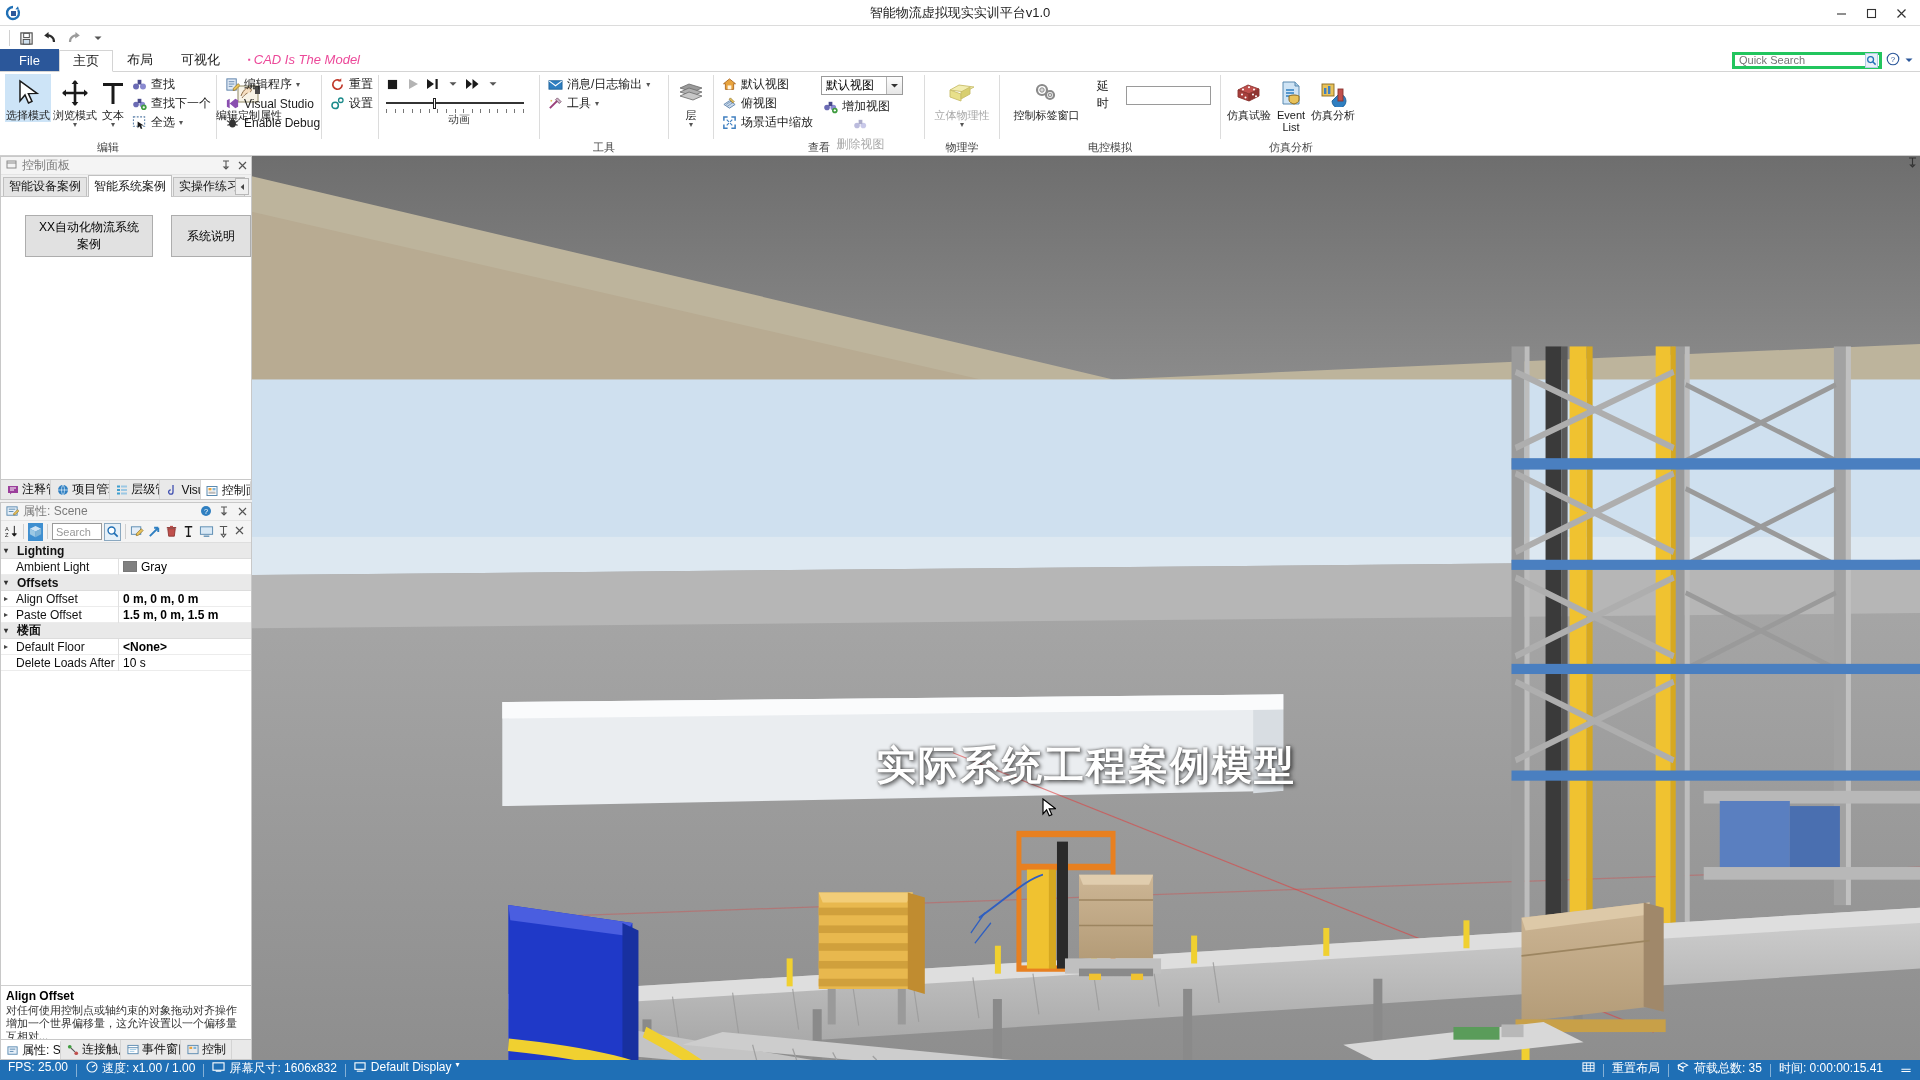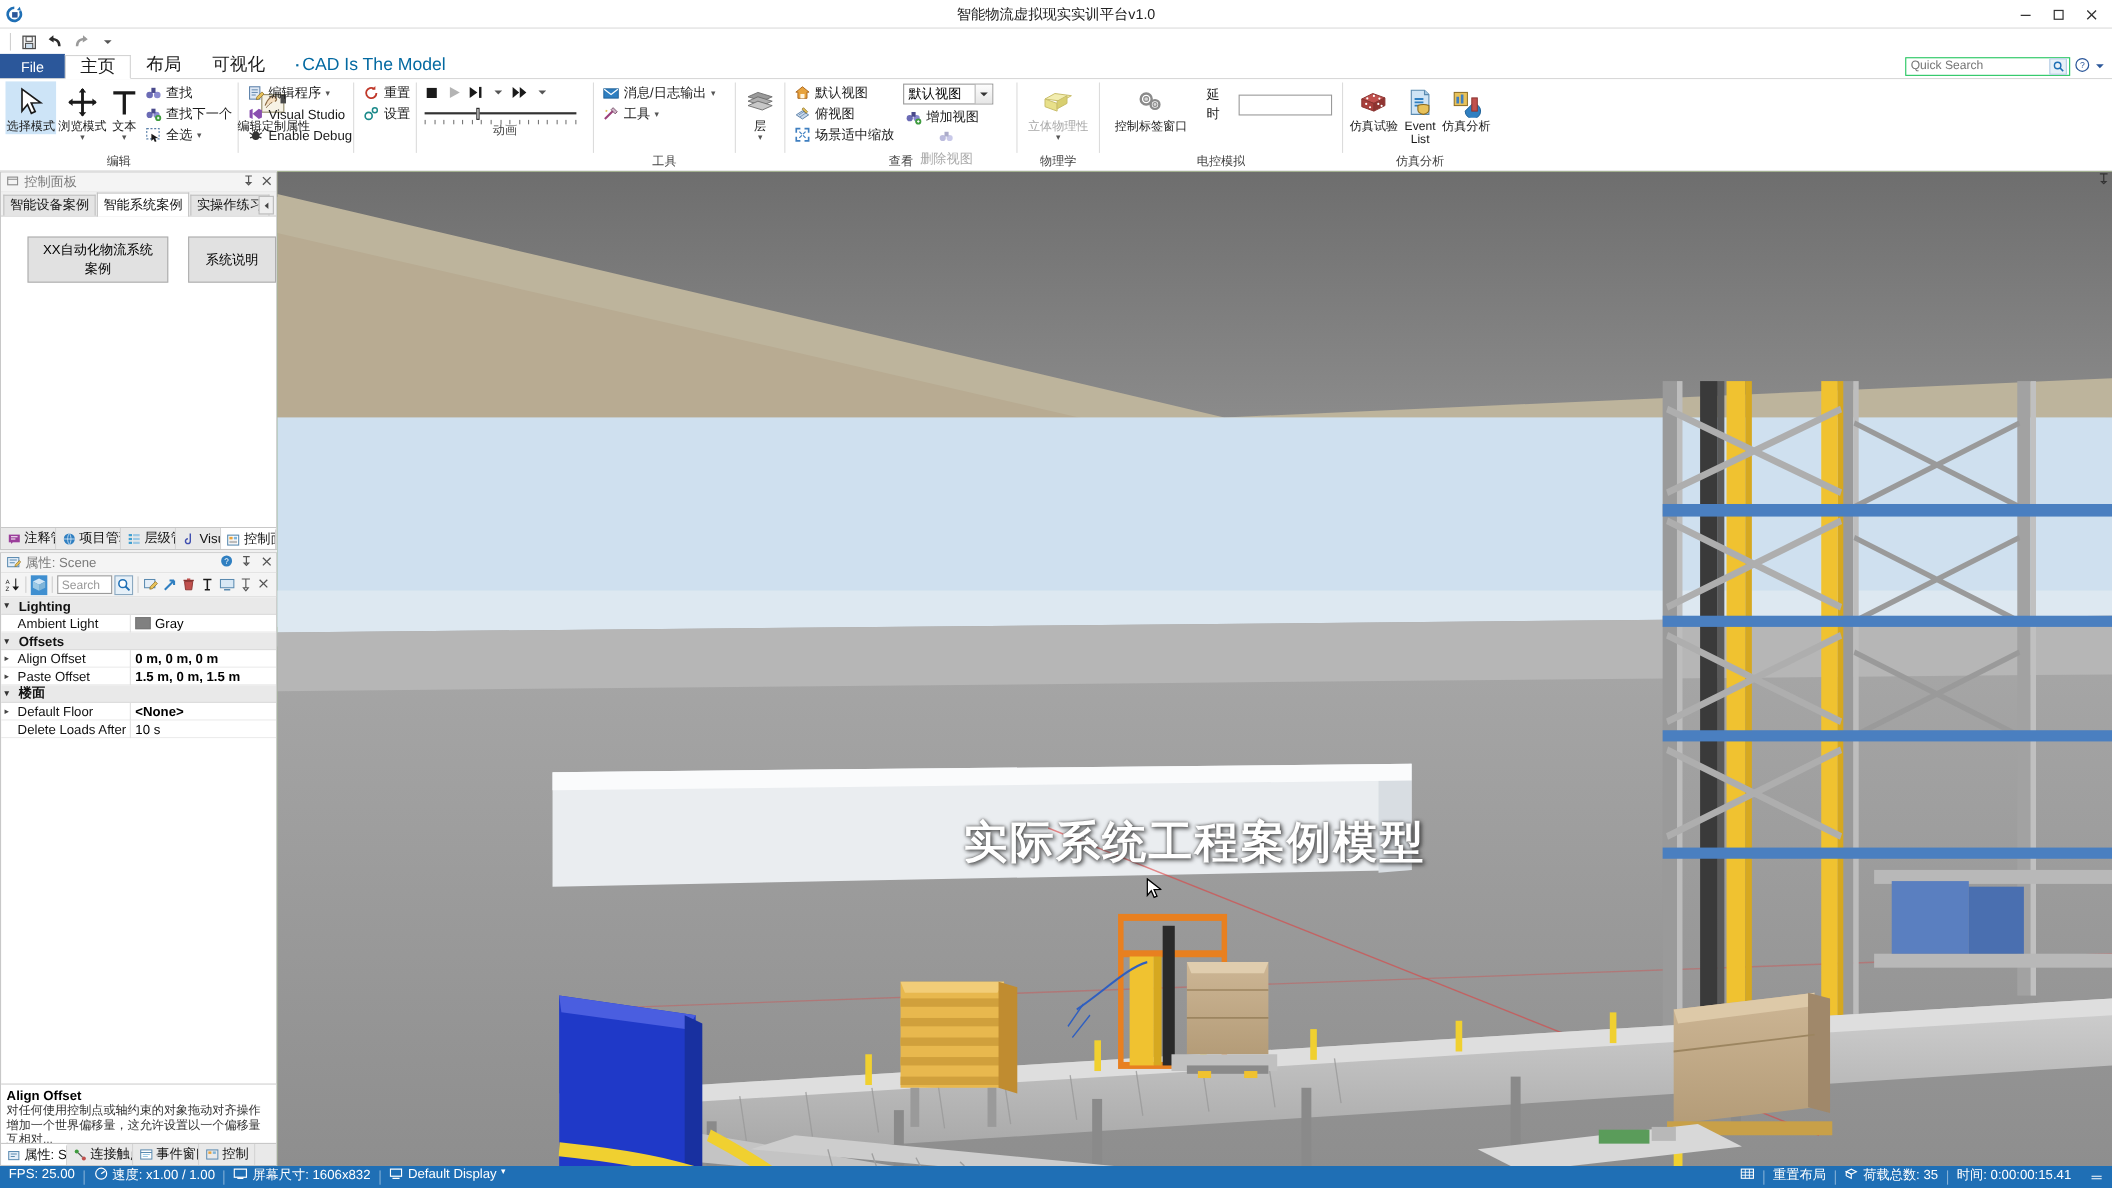--- a/index.html
+++ b/index.html
@@ -32,36 +32,36 @@
   .qat { height: 24px; background: #ffffff; display: flex; align-items: center; padding-left: 6px; gap: 2px; flex: 0 0 24px; }
   .qat-btn { width: 22px; height: 20px; display: flex; align-items: center; justify-content: center; }
   .qat-sep { width: 1px; height: 16px; background: #d0d0d0; margin: 0 3px; }
 
   
   .ribbon-tabs {
     height: 22px; background: #ffffff; display: flex; align-items: flex-end;
     border-bottom: 1px solid #d4d4d4; position: relative; flex: 0 0 22px;
   }
   .rtab {
-    padding: 2px 13px 3px 13px; font-size: 16px; color: #1a1a1a; height: 22px;
+    padding: 2px 13px 3px 13px; font-size: 13px; color: #1a1a1a; height: 22px;
     display: flex; align-items: center; border: 1px solid transparent;
   }
   .rtab.file {
     background: #2b579a; color: #fff; padding: 2px 18px; font-size: 13px;
   }
   .rtab.active {
     background: #fff; border: 1px solid #d4d4d4; border-bottom: 1px solid #fff;
     position: relative; z-index: 2; margin-bottom: -1px;
   }
-  .rtab.cadmodel { color: #0369a1; }
+  .rtab.cadmodel { color: #ec4899; font-style: italic; }
   .rtab.cadmodel::before { content: "▪"; font-size: 8px; margin-right: 3px; vertical-align: middle; }
 
   .qsearch-wrap { position: absolute; right: 6px; bottom: 0; display: flex; align-items: center; gap: 4px; height: 22px; }
   .qsearch {
-    width: 150px; height: 17px; border: 1px solid #22c55e; background: #fff;
+    width: 150px; height: 17px; border: 3px solid #22c55e; background: #fff;
     display: flex; align-items: center; padding: 0 2px 0 4px; font-size: 11px; color: #999;
   }
   .qsearch input {
     border: 0; outline: 0; width: 126px; font-size: 11px; color: #555;
     font-family: "Liberation Sans", sans-serif; background: transparent;
   }
   .qsearch-go { width: 16px; height: 15px; background: #e8f0f8; border: 1px solid #b4cde4; display: flex; align-items: center; justify-content: center; }
   .help-ico { font-size: 13px; color: #2b579a; }
   .collapse-arrow { position: absolute; right: 178px; bottom: 3px; font-size: 9px; color: #666; }
 

